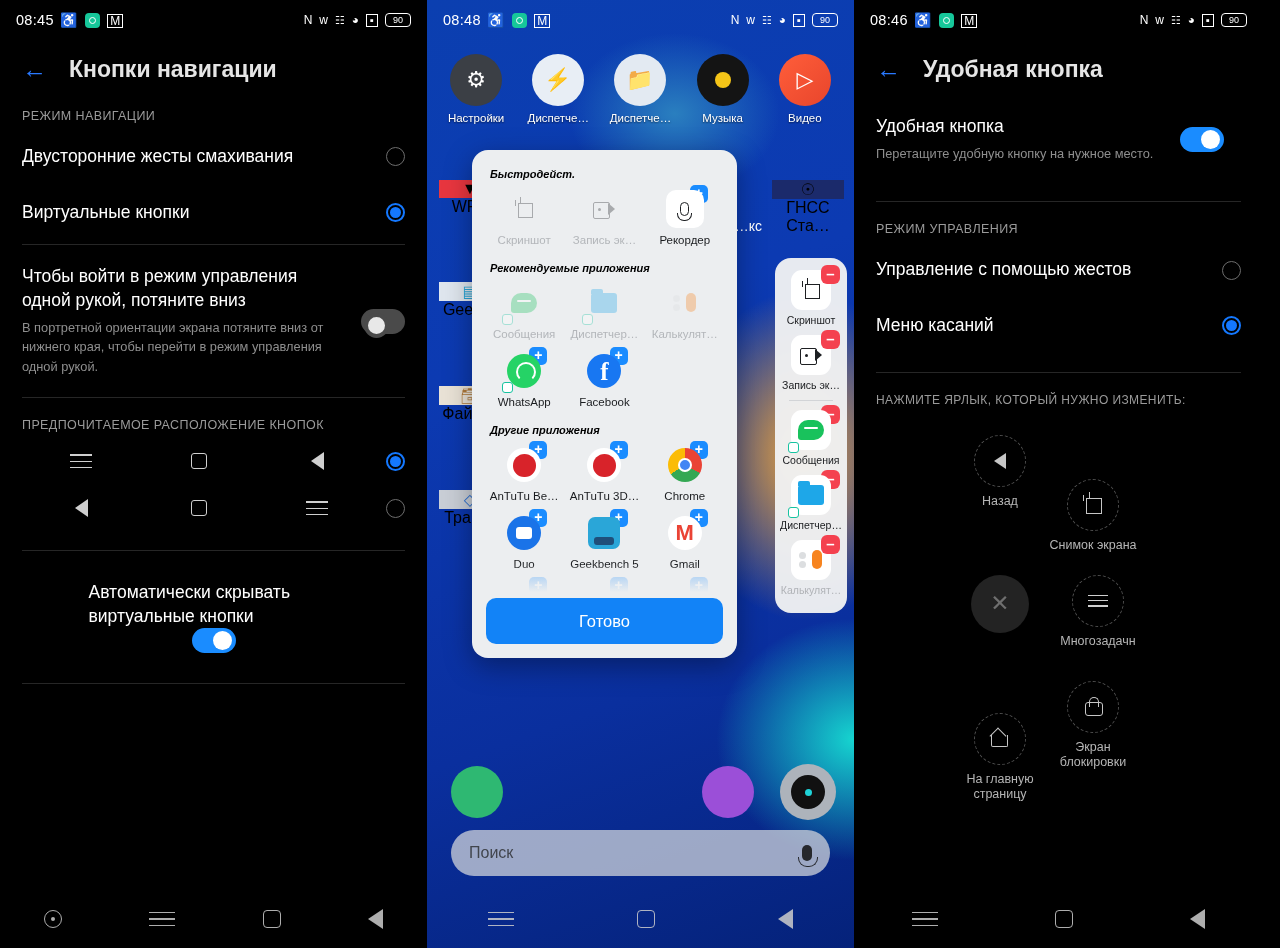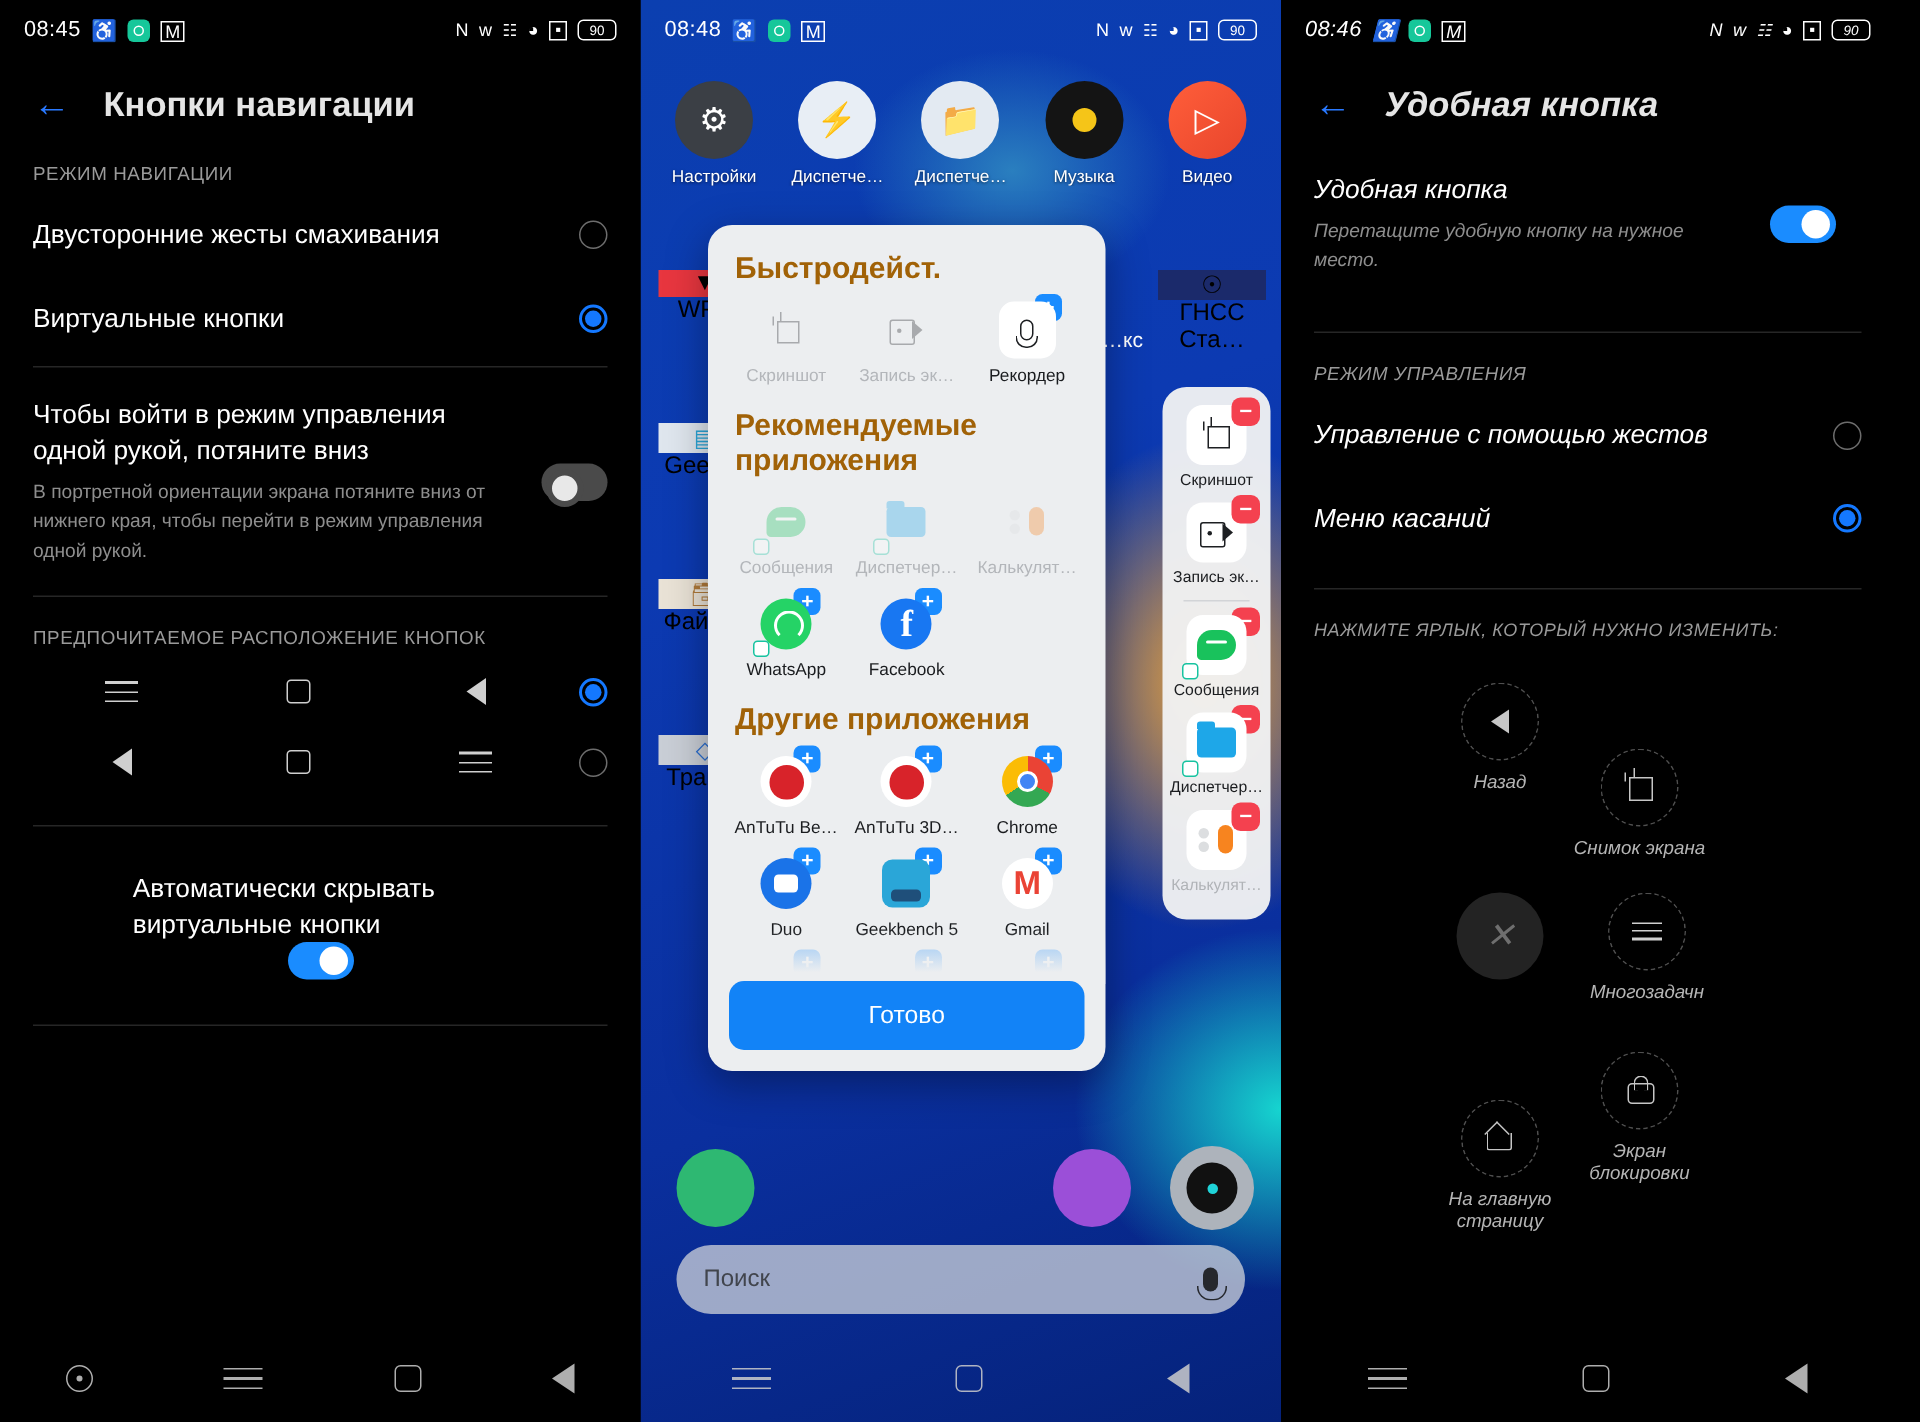--- a/index.html
+++ b/index.html
@@ -5,21 +5,21 @@
   * { box-sizing: border-box; margin:0; padding:0; }
   html,body { background:#000; }
   body {
     width:1280px; height:948px;
     font-family:"Liberation Sans", sans-serif;
     display:flex; overflow:hidden;
   }
   .panel { position:relative; height:948px; overflow:hidden; }
   #panel-1 { width:427px; background:#000; }
   #panel-2 { width:427px; }
-  #panel-3 { width:409px; background:#000;font-style:italic; }
+  #panel-3 { width:409px; background:#000; }
 
   
   .statusbar {
     height:40px; display:flex; align-items:center;
     padding:0 16px; color:#fff; font-size:14px; position:relative; z-index:5;
   }
   .sb-left { display:flex; align-items:flex-end; gap:7px; }
   .sb-time { font-size:14.5px; letter-spacing:.3px; }
   .sb-right { margin-left:auto; display:flex; align-items:center; gap:7px; }
   .sb-ico { display:inline-flex; align-items:center; justify-content:center; }
@@ -176,21 +176,21 @@
     content:""; position:absolute; left:-4px; bottom:-6px; width:18px;height:9px;
     border:1.6px solid #26282d; border-top:none; border-radius:0 0 9px 9px;
   }
 
   
   .dialog {
     position:absolute; left:45px; top:150px; width:265px;
     background:#eceef0; border-radius:16px; padding:14px 0 0 0;
     box-shadow:0 8px 28px rgba(0,0,0,.35); z-index:4; overflow:hidden;
   }
-  .dlg-h { font-size:20px; color:#a16207; font-weight:bold; padding:4px 18px 10px; }
+  .dlg-h { font-size:11px; color:#000000; font-weight:bold; padding:4px 18px 10px;font-style:italic; }
   .dlg-grid { display:flex; flex-wrap:wrap; padding:0 12px; }
   .dgi { width:33.33%; text-align:center; margin-bottom:12px; position:relative; }
   .dgi .tile {
     width:38px;height:38px;border-radius:10px;margin:0 auto;
     display:flex;align-items:center;justify-content:center; position:relative;
   }
   .dgi .lbl {
     font-size:11.5px; color:#1a1c1f; margin-top:6px;
     white-space:nowrap; overflow:hidden; text-overflow:ellipsis; padding:0 2px;
   }

